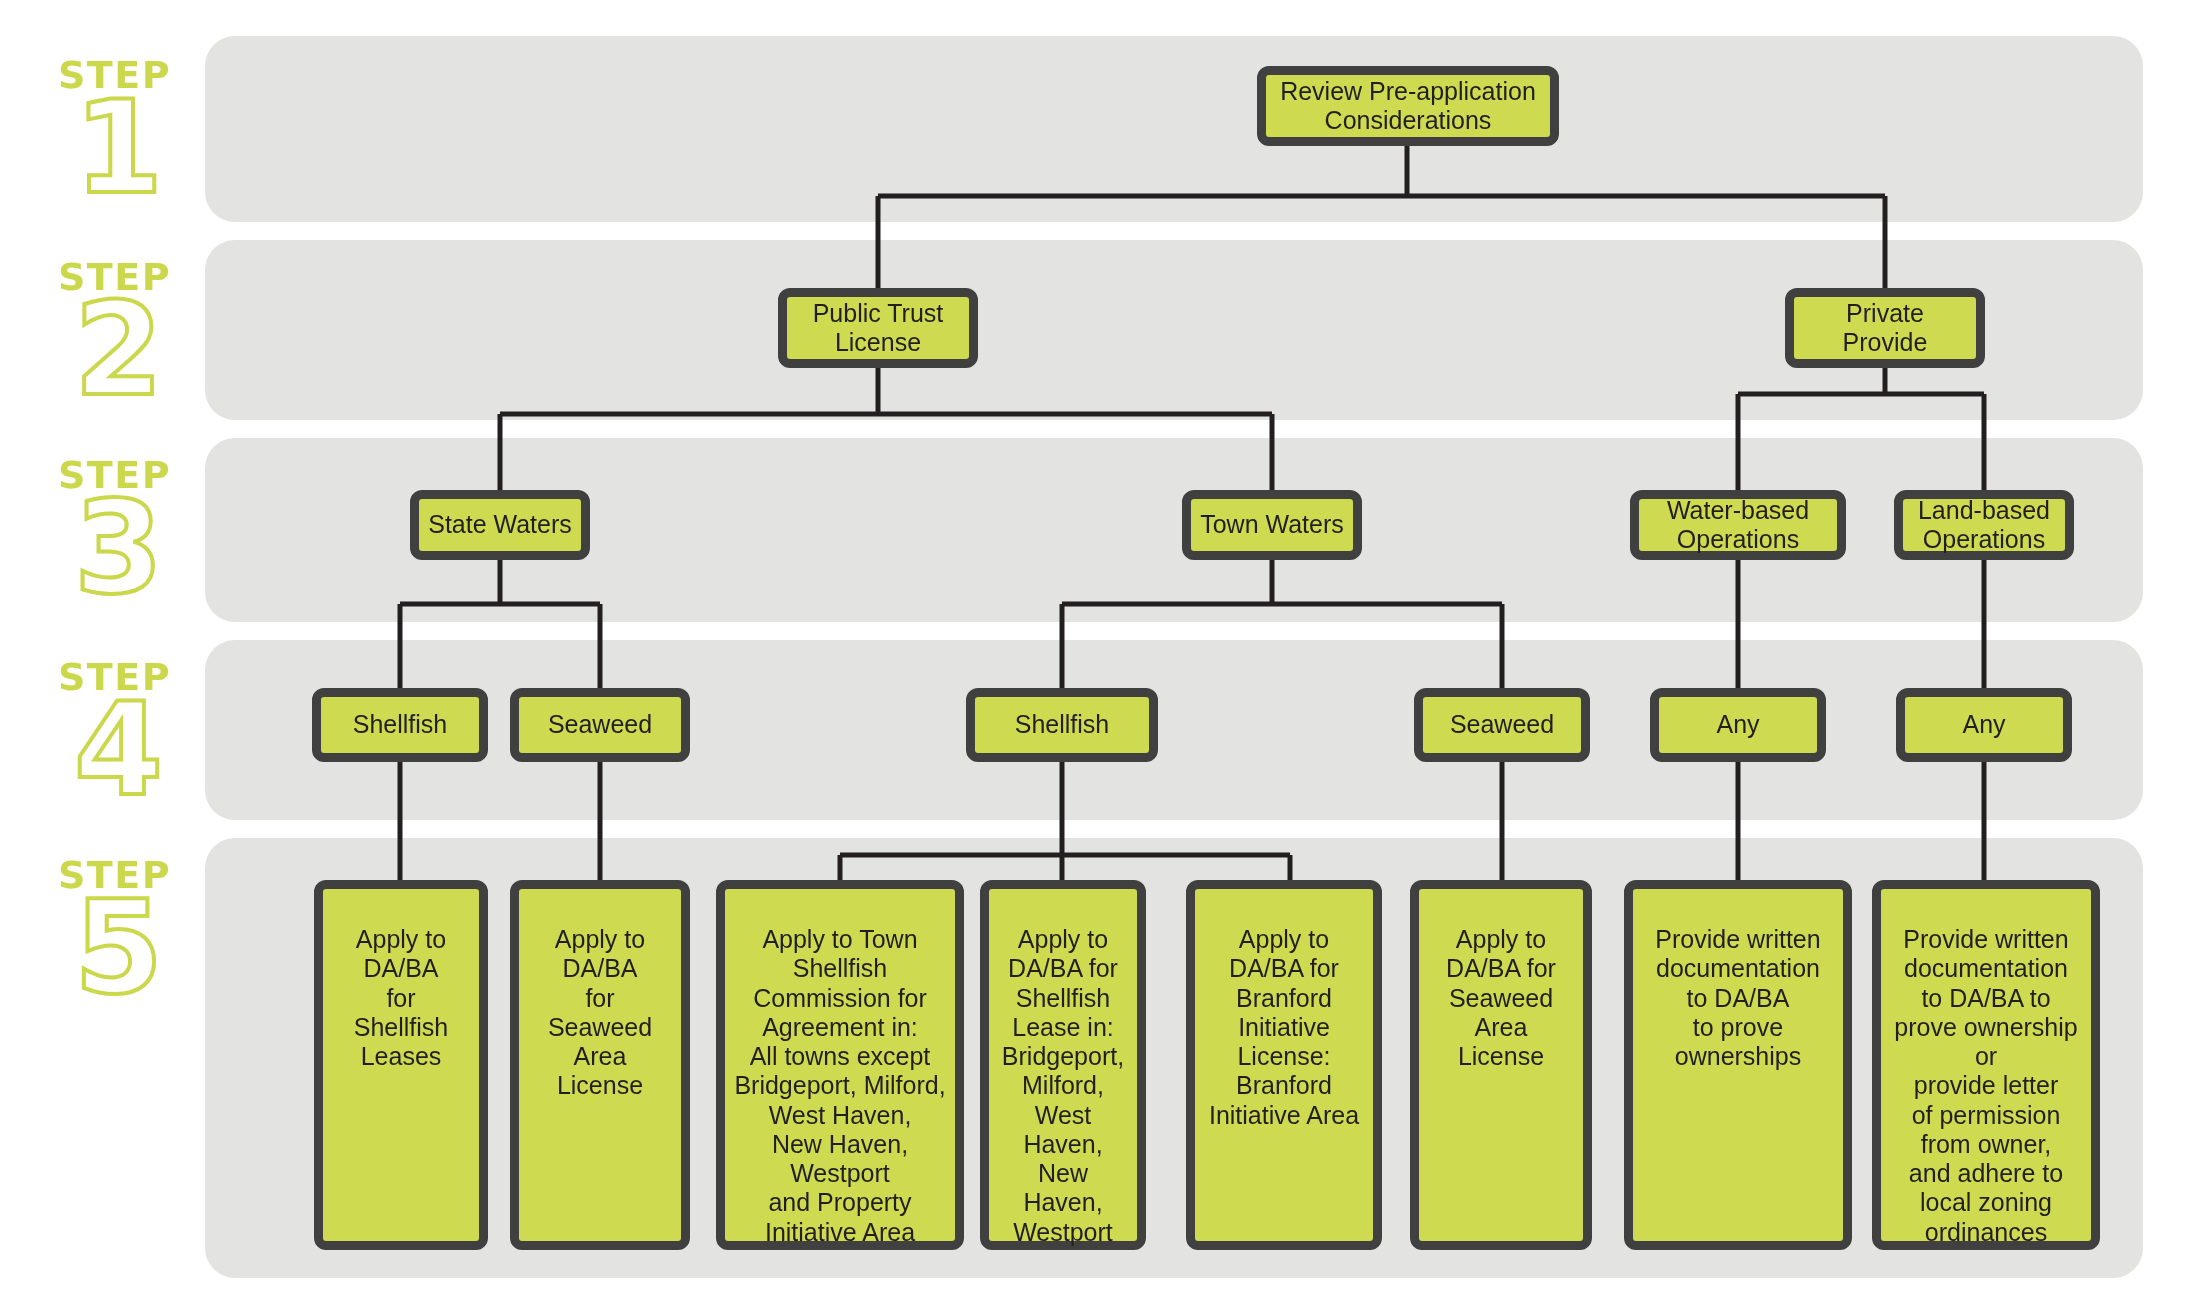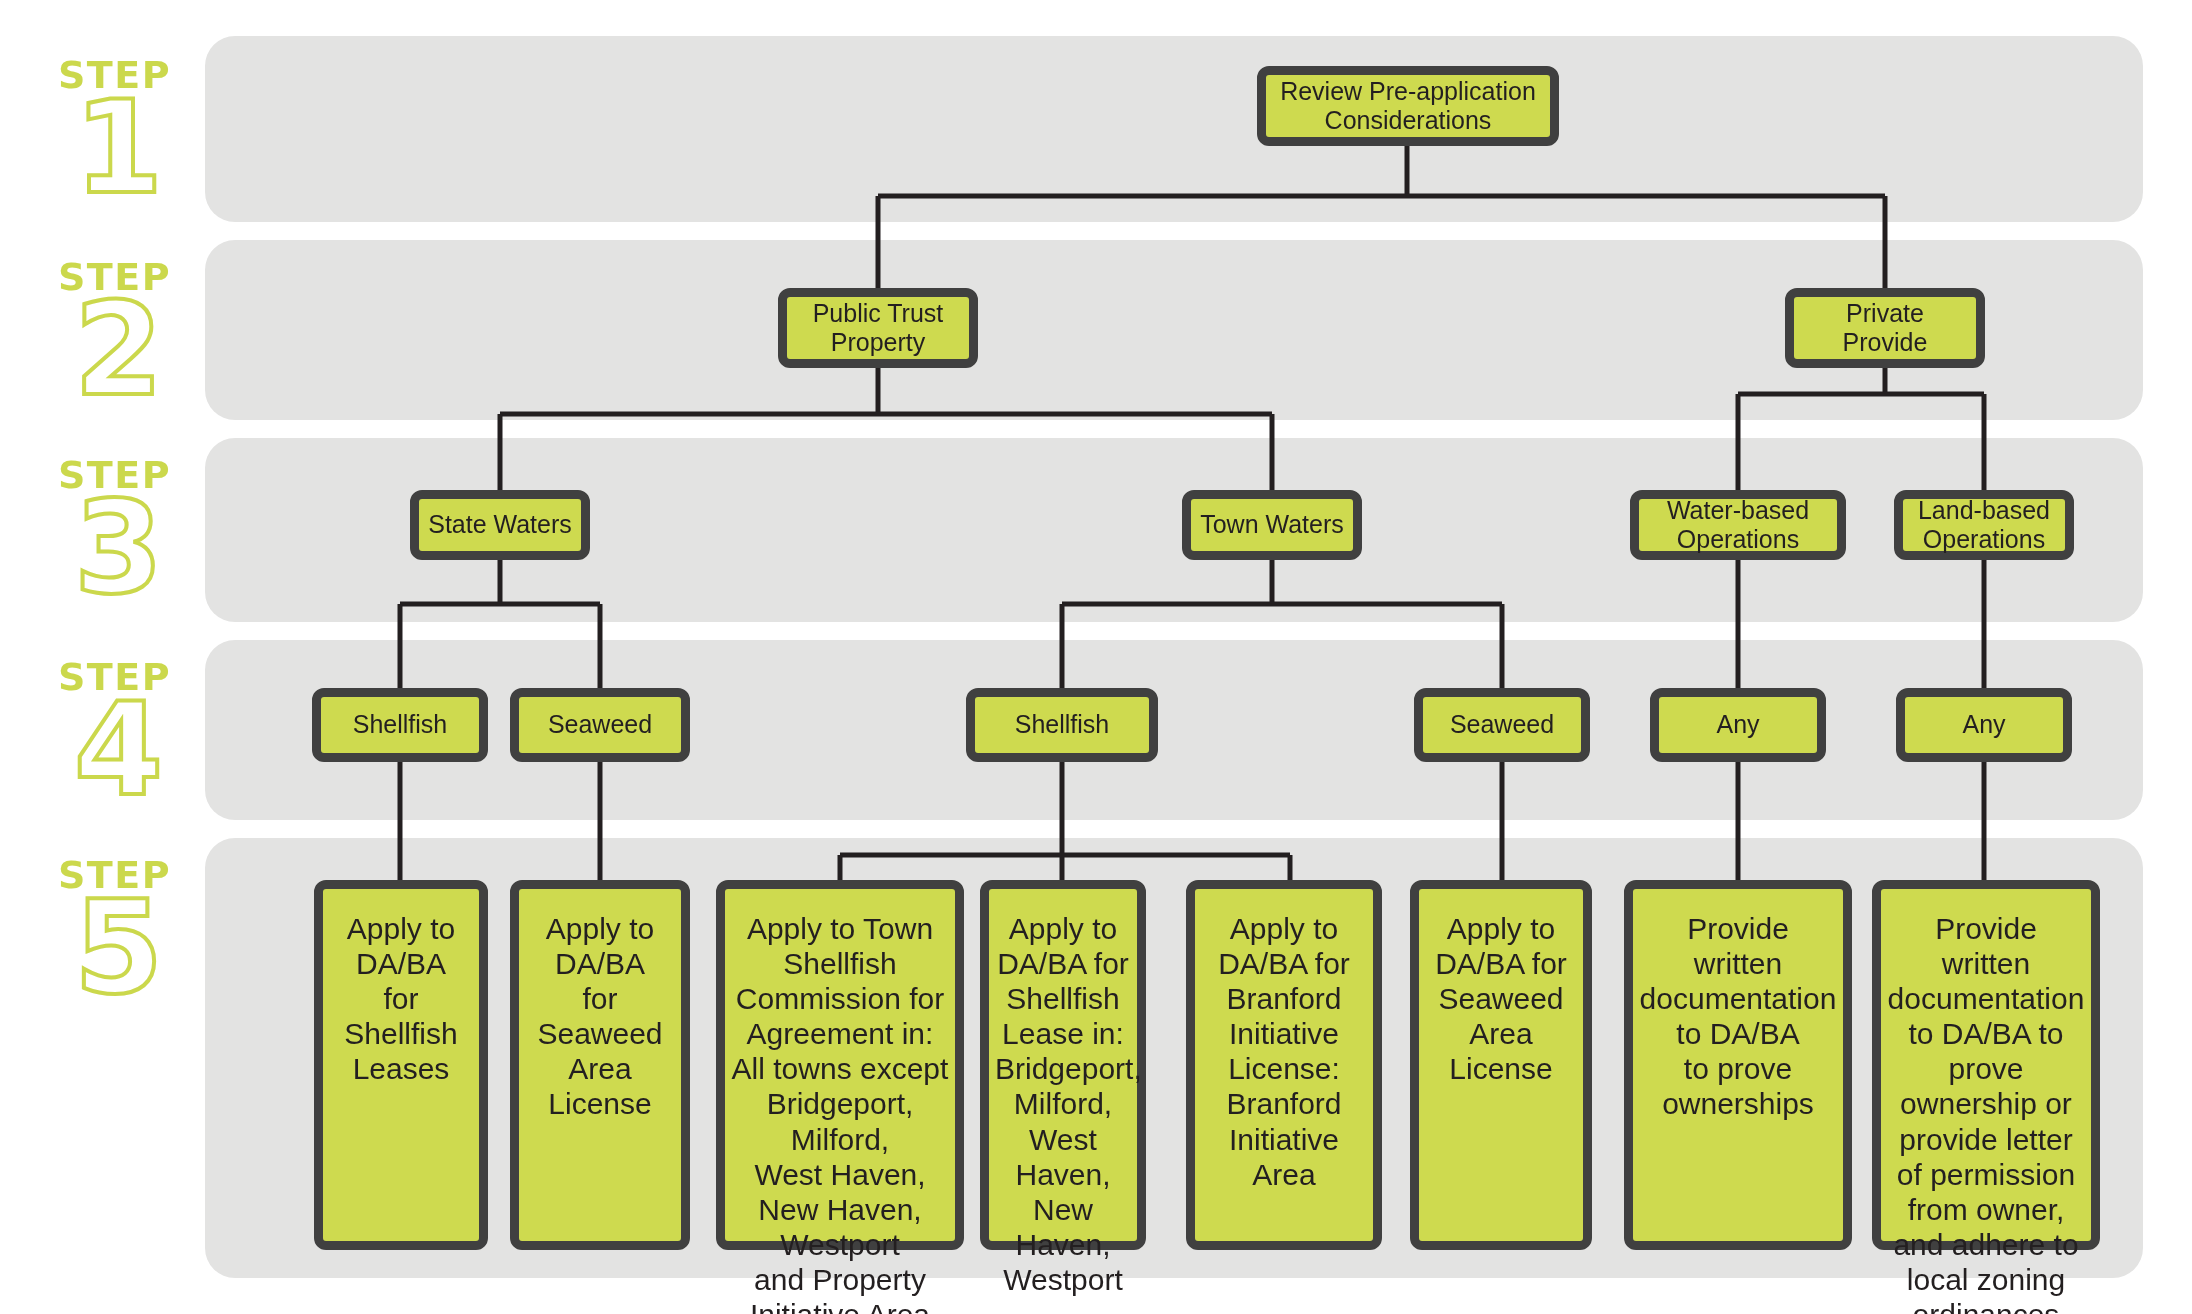--- a/index.html
+++ b/index.html
@@ -84,21 +84,21 @@
     z-index: 4;
     line-height: 1.17;
     padding: 4px 6px;
     font-family: "Liberation Sans", sans-serif;
   }
   .node .txt { white-space: pre-line; display: block; width: 100%; }
   .n-lvl1 { font-size: 25px; }
   .n-lvl2 { font-size: 25px; }
   .n-lvl3 { font-size: 25px; }
   .n-lvl4 { font-size: 25px; }
-  .n-lvl5 { font-size: 30px; align-items: flex-start; padding-top: 22px; }
+  .n-lvl5 { font-size: 25px; align-items: flex-start; padding-top: 36px; }
 </style>
 </head>
 <body>
 
 <div id="stage">
 
   <div class="band" id="band-1"></div>
   <div class="band" id="band-2"></div>
   <div class="band" id="band-3"></div>
   <div class="band" id="band-4"></div>
@@ -170,21 +170,21 @@
     <span class="step-num">5</span>
   </div>
 
   <div class="node n-lvl1" style="left:1257px; top:66px; width:302px; height:80px;">
     <span class="txt">Review Pre-application
 Considerations</span>
   </div>
 
   <div class="node n-lvl2" style="left:778px; top:288px; width:200px; height:80px;">
     <span class="txt">Public Trust
-Property</span>
+License</span>
   </div>
   <div class="node n-lvl2" style="left:1785px; top:288px; width:200px; height:80px;">
     <span class="txt">Private
 Provide</span>
   </div>
 
   <div class="node n-lvl3" style="left:1182px; top:490px; width:180px; height:70px;">
     <span class="txt">Town Waters</span>
   </div>
   <div class="node n-lvl3" style="left:410px; top:490px; width:180px; height:70px;">

